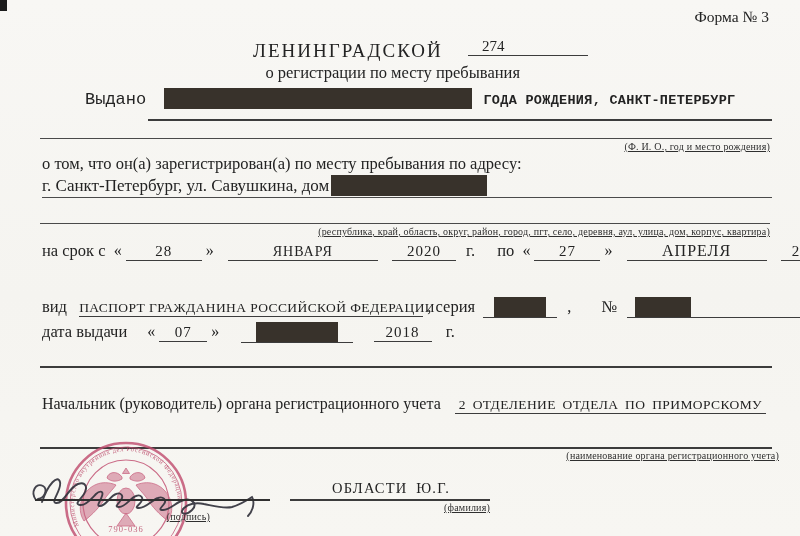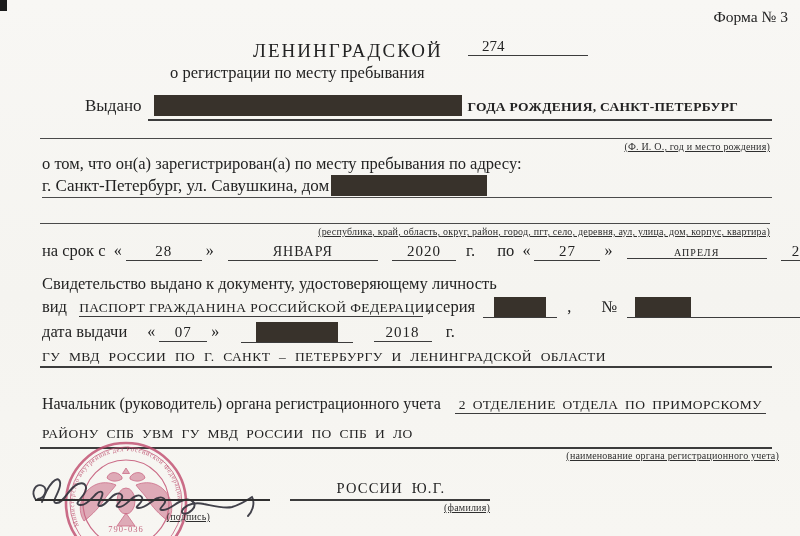--- a/index.html
+++ b/index.html
@@ -21,27 +21,27 @@
   .artifact{background:#1c1c1c;}
 </style>
 </head>
 <body>
 
 <div class="page">
 
   <div class="abs artifact" style="left:0;top:7;width:7px;height:11px;"></div>
   <div class="abs artifact" style="left:0;top:38;width:4px;height:7px;"></div>
 
-  <div class="abs" style="right:12px;top:8px;font-size:15.5px;">Форма № 3</div>
+  <div class="abs" style="right:31px;top:8px;font-size:15.5px;">Форма № 3</div>
 
   <div class="abs" style="left:253px;top:40px;font-size:19px;letter-spacing:2px;">ЛЕНИНГРАДСКОЙ</div>
   <div class="abs slot" style="left:468px;top:38px;width:106px;text-align:left;padding-left:14px;font-size:15px;">274</div>
-  <div class="abs" style="left:170px;top:63px;width:350px;text-align:left;font-size:16.5px;">о регистрации по месту пребывания</div>
+  <div class="abs" style="left:170px;top:63px;width:350px;text-align:right;font-size:16.5px;">о регистрации по месту пребывания</div>
 
-  <div class="abs nowrap" style="left:85px;top:95px;">
+  <div class="abs nowrap" style="left:85px;top:88px;font-family:Liberation Mono, monospace;">
     <span class="body-text" style="font-size:17px;">Выдано</span>
     <span class="redact" style="width:308px;margin-left:8px;"></span>
     <span style="font-size:13.5px;font-weight:bold;letter-spacing:0.3px;margin-left:2px;">ГОДА РОЖДЕНИЯ, САНКТ-ПЕТЕРБУРГ</span>
   </div>
   <div class="abs rule" style="left:148px;top:119px;width:624px;"></div>
 
   <div class="abs thinrule" style="left:40px;top:138px;width:732px;"></div>
   <div class="abs cap" style="left:130px;top:141px;width:640px;">(Ф. И. О., год и место рождения)</div>
 
   <div class="abs body-text" style="left:42px;top:154px;">о том, что он(а) зарегистрирован(а) по месту пребывания по адресу:</div>
@@ -54,53 +54,50 @@
   <div class="abs cap" style="left:40px;top:226px;width:730px;">(республика, край, область, округ, район, город, пгт, село, деревня, аул, улица, дом, корпус, квартира)</div>
 
   <div class="abs nowrap body-text" style="left:42px;top:241px;">
     <span>на срок с</span>
     <span class="quote">«</span><span class="slot val" style="width:76px;">28</span><span class="quote">»</span>
     <span class="slot val" style="width:150px;margin-left:6px;font-size:14px;">ЯНВАРЯ</span>
     <span class="slot val" style="width:64px;margin-left:10px;">2020</span>
     <span style="margin-left:6px;">г.</span>
     <span style="margin-left:18px;">по</span>
     <span class="quote">«</span><span class="slot val" style="width:66px;">27</span><span class="quote">»</span>
-    <span class="slot val" style="width:140px;margin-left:6px;font-size:10px;">АПРЕЛЯ</span>
+    <span class="slot val" style="width:140px;margin-left:6px;font-size:16px;">АПРЕЛЯ</span>
     <span class="slot val" style="width:56px;margin-left:10px;">2020</span>
     
   </div>
 
-  <div class="abs body-text" style="left:42px;top:274px;">Свидетельство выдано к документу, удостоверяющему личность</div>
 
   <div class="abs nowrap body-text" style="left:42px;top:297px;">
     <span>вид</span>
     <span class="slot caps-text" style="width:344px;margin-left:8px;">ПАСПОРТ ГРАЖДАНИНА РОССИЙСКОЙ ФЕДЕРАЦИИ</span>
     <span>, серия</span>
     <span class="slot" style="width:74px;margin-left:4px;"><span class="redact" style="width:52px;height:20px;"></span></span>
     <span style="margin-left:6px;">,</span>
     <span style="margin-left:26px;">№</span>
     <span class="slot" style="width:188px;margin-left:6px;text-align:left;"><span class="redact" style="width:56px;height:20px;margin-left:8px;"></span></span>
   </div>
 
   <div class="abs nowrap body-text" style="left:42px;top:322px;">
     <span>дата выдачи</span>
     <span class="quote" style="margin-left:12px;">«</span><span class="slot val" style="width:48px;">07</span><span class="quote">»</span>
     <span class="slot" style="width:112px;margin-left:14px;"><span class="redact" style="width:82px;height:20px;"></span></span>
     <span class="slot val" style="width:58px;margin-left:16px;">2018</span>
     <span style="margin-left:10px;">г.</span>
   </div>
 
-  <div class="abs caps-text nowrap" style="left:42px;top:349px;word-spacing:5px;">ГУ МВД РОССИИ ПО Г. САНКТ – ПЕТЕРБУРГУ И ЛЕНИНГРАДСКОЙ ОБЛАСТИ</div>
   <div class="abs rule" style="left:40px;top:366px;width:732px;"></div>
 
   <div class="abs nowrap" style="left:42px;top:395px;">
     <span style="font-size:16px;">Начальник (руководитель) органа регистрационного учета</span>
     <span class="caps-text" style="border-bottom:1.8px solid #3c3c3c;margin-left:10px;padding:0 4px 1px 4px;word-spacing:3px;text-align:right;">2 ОТДЕЛЕНИЕ ОТДЕЛА ПО ПРИМОРСКОМУ</span>
   </div>
-  <div class="abs caps-text nowrap" style="left:42px;top:426px;word-spacing:4px;">РАЙОНУ СПБ УВМ ГУ МВД РОССИИ ПО СПБ И ЛО</div>
   <div class="abs rule" style="left:40px;top:447px;width:732px;"></div>
   <div class="abs cap" style="left:47px;top:450px;width:732px;">(наименование органа регистрационного учета)</div>
 
   <svg class="abs" style="left:38px;top:441px;" width="176" height="95" viewBox="0 0 176 95">
     <g opacity="0.82">
       <circle cx="88" cy="62" r="60" fill="none" stroke="#c14e70" stroke-width="2.6"></circle>
       <circle cx="88" cy="62" r="56" fill="none" stroke="#c14e70" stroke-width="0.9"></circle>
       <circle cx="88" cy="62" r="43" fill="none" stroke="#c14e70" stroke-width="1.2"></circle>
       <g transform="rotate(-8 88 62)">
         <path id="ringPath" d="M 39.1 79.8 A 52 52 0 1 1 136.9 79.8" fill="none"></path>
@@ -124,17 +121,17 @@
 
   <svg class="abs" style="left:28px;top:466px;" width="235" height="56" viewBox="0 0 235 56">
     <g fill="none" stroke="#33333d" stroke-width="1.9" stroke-linecap="round" opacity="0.92">
       <path d="M8 34 C 2 26 8 16 15 20 C 20 23 17 32 10 33"></path>
       <path d="M14 36 C 20 18 30 8 32 16 C 34 24 22 36 28 37 C 36 38 40 22 50 18 C 58 15 60 22 56 28 C 52 34 46 38 52 39 C 58 40 64 32 68 28 C 71 25 76 24 74 30 C 72 36 68 40 72 40 C 78 40 82 30 88 28 C 93 26 96 30 93 34 C 90 38 86 41 91 41 C 98 41 102 32 108 30 C 113 28 116 32 113 36 C 110 40 106 42 111 42 C 118 42 124 34 130 32 C 135 30 139 34 136 38 C 133 42 130 44 135 44 C 142 44 148 36 156 34 C 164 32 170 38 164 44 C 158 50 150 48 156 42 C 160 38 168 36 176 38 C 186 40 196 43 204 41 C 211 39 218 35 224 31 C 227 36 225 45 220 50"></path>
     </g>
   </svg>
   <div class="abs rule" style="left:35px;top:499px;width:235px;border-bottom-color:#2f2f2f;"></div>
   <div class="abs cap" style="left:100px;top:511px;width:110px;">(подпись)</div>
 
-  <div class="abs" style="left:292px;top:480px;width:198px;text-align:center;font-size:14.5px;letter-spacing:1.2px;word-spacing:4px;">РОССИИ Ю.Г.</div>
+  <div class="abs" style="left:292px;top:480px;width:198px;text-align:center;font-size:14.5px;letter-spacing:1.2px;word-spacing:4px;">ОБЛАСТИ Ю.Г.</div>
   <div class="abs rule" style="left:290px;top:499px;width:200px;"></div>
   <div class="abs cap" style="left:290px;top:502px;width:200px;">(фамилия)</div>
 
 </div>
 
 </body></html>

